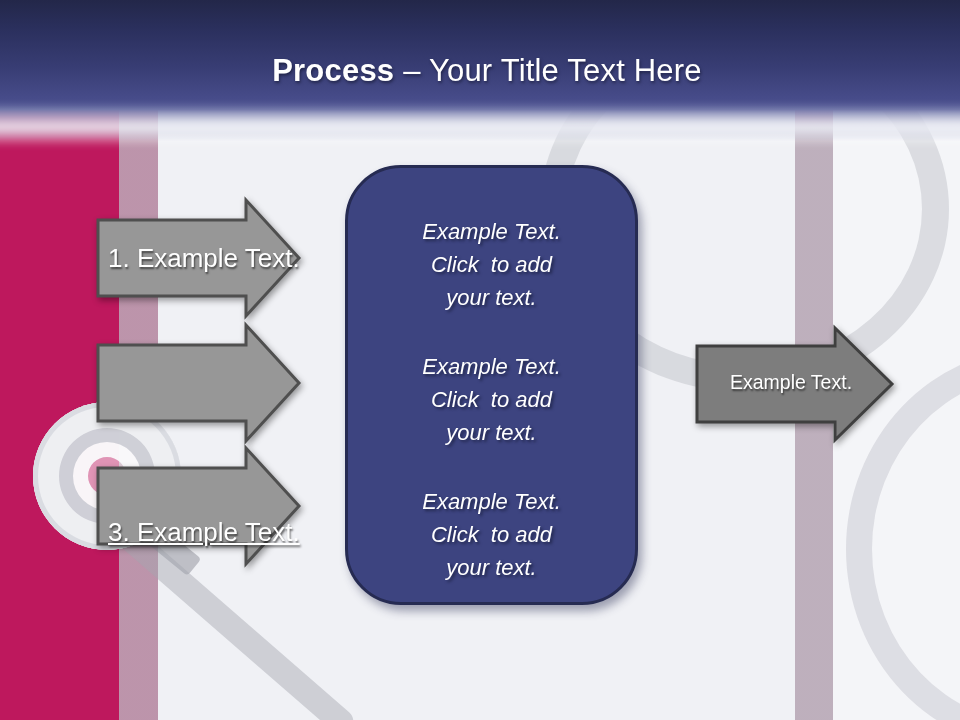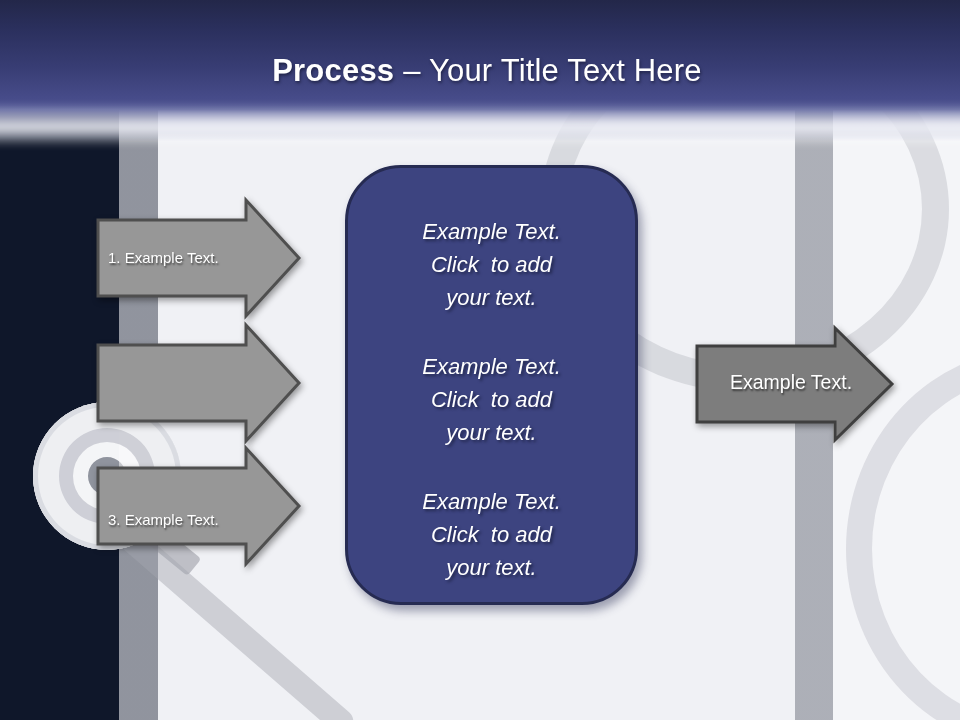--- a/index.html
+++ b/index.html
@@ -1,18 +1,18 @@
 <!DOCTYPE html>
 <html><head>
 <meta charset="utf-8">
 <style>
   html,body{margin:0;padding:0;background:#ebedf1;}
   .slide{
     position:relative;width:960px;height:720px;overflow:hidden;
-    background:#0f172a;font-family:"Liberation Sans",sans-serif;
+    background:#be185d;font-family:"Liberation Sans",sans-serif;
   }
   
   .bg{position:absolute;inset:0;z-index:0;}
   .bg-right-area{position:absolute;left:833px;top:0;width:127px;height:720px;background:#f4f5f8;}
   .bg-paper{position:absolute;left:158px;top:0;width:637px;height:720px;background:#f0f1f5;}
   .loop-top{position:absolute;left:540px;top:26px;width:355px;height:312px;border-radius:50%;
     border:27px solid rgba(183,185,194,0.42);}
   .loop-right{position:absolute;left:846px;top:348px;width:330px;height:350px;border-radius:50%;
     border:26px solid rgba(183,185,194,0.38);}
   .strip-left{position:absolute;left:119px;top:0;width:39px;height:720px;
@@ -41,21 +41,21 @@
     text-shadow:1px 2px 3px rgba(10,12,30,0.5);}
   .title .t-bold{font-weight:bold;}
   .title .t-rest{font-weight:400;margin-left:9px;}
   
   .arrow-svg{position:absolute;overflow:visible;z-index:5;
     filter:drop-shadow(2px 3px 3px rgba(0,0,0,0.38));}
   .arrow-svg polygon{stroke-linejoin:miter;}
   .step-arrow polygon{stroke:#4f4f4f;stroke-width:3;}
   .output-arrow polygon{stroke:#3f3f3f;stroke-width:3;}
   .step-label{position:absolute;left:108px;width:170px;z-index:6;color:#fff;
-    font-size:15px;line-height:24px;white-space:nowrap;
+    font-size:26px;line-height:24px;white-space:nowrap;
     text-shadow:1px 2px 2px rgba(0,0,0,0.55);}
   .output-label{position:absolute;left:711px;top:370px;width:160px;z-index:6;color:#fff;
     font-size:19.5px;line-height:24px;text-align:center;white-space:nowrap;
     text-shadow:1px 2px 2px rgba(0,0,0,0.55);}
   
   .content-box{position:absolute;left:345px;top:165px;width:293px;height:440px;z-index:5;
     box-sizing:border-box;background:#3d4480;border:3px solid #262b52;border-radius:56px;
     box-shadow:4px 6px 10px rgba(50,55,90,0.45);}
   .box-inner{padding-top:47px;display:flex;flex-direction:column;gap:36px;}
   .box-block{text-align:center;color:#ffffff;font-style:italic;font-size:22px;line-height:33px;
@@ -90,21 +90,21 @@
   </svg>
   <div class="step-label" style="top:246px;">1. Example Text.</div>
 
   <svg class="arrow-svg step-arrow" style="left:96px;top:323px;" width="206" height="120" viewBox="0 0 206 120">
     <polygon points="2,22 150,22 150,2 203,60 150,118 150,98 2,98" fill="#979797"></polygon>
   </svg>
 
   <svg class="arrow-svg step-arrow" style="left:96px;top:446px;" width="206" height="120" viewBox="0 0 206 120">
     <polygon points="2,22 150,22 150,2 203,60 150,118 150,98 2,98" fill="#979797"></polygon>
   </svg>
-  <div class="step-label" style="top:508px;">3. Example Text.</div>
+  <div class="step-label" style="top:520px;text-decoration:underline;">3. Example Text.</div>
 
   <div class="content-box">
     <div class="box-inner">
       <div class="box-block">
         <div class="box-line">Example Text.</div>
         <div class="box-line">Click  to add</div>
         <div class="box-line">your text.</div>
       </div>
       <div class="box-block">
         <div class="box-line">Example Text.</div>

